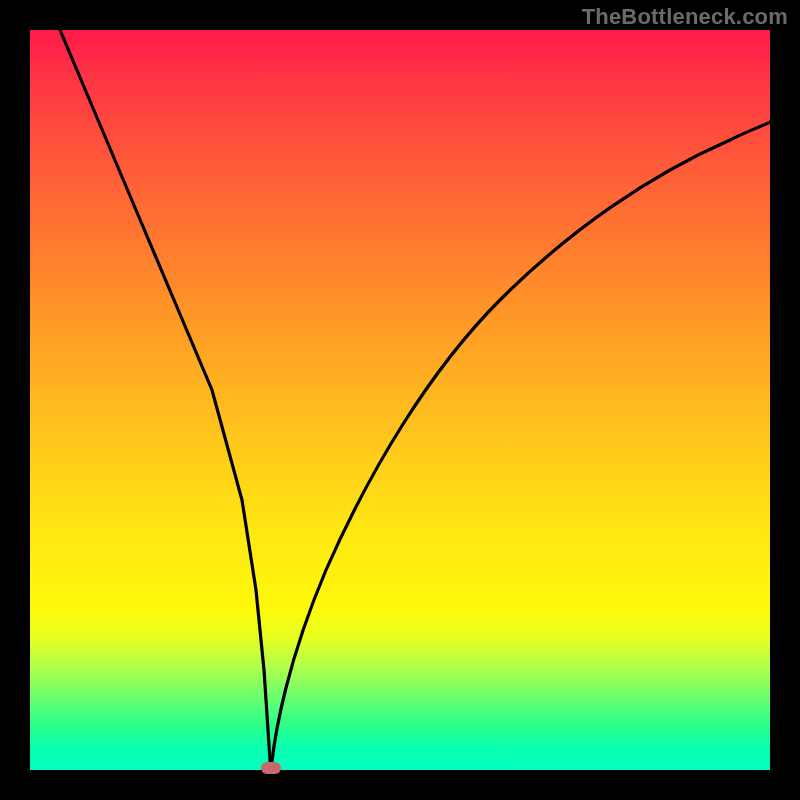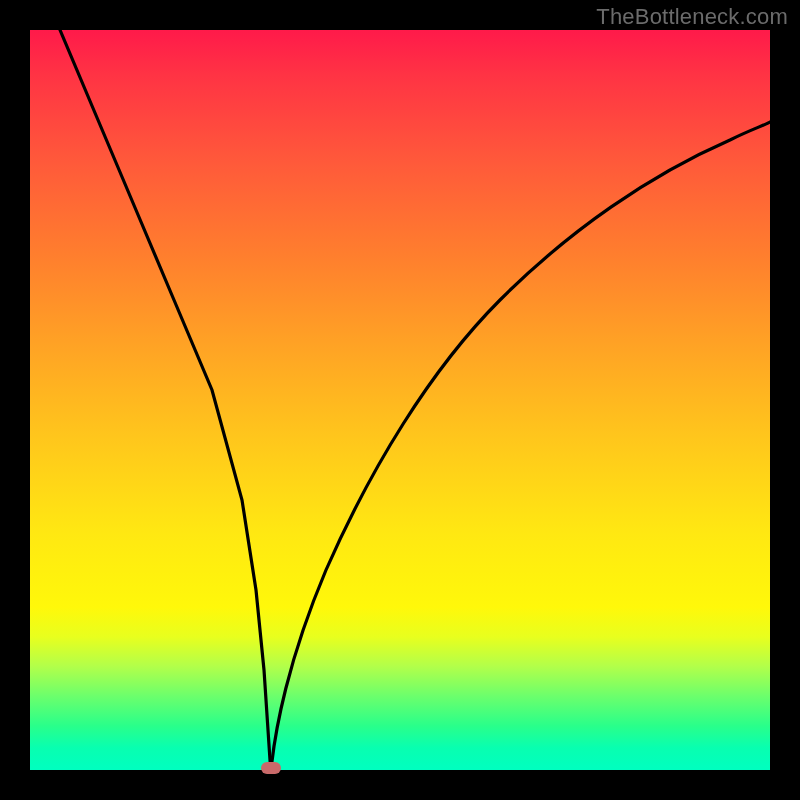--- a/index.html
+++ b/index.html
@@ -33,21 +33,21 @@
       #08ffb0 97%,
       #00ffc0 100%
     );
   }
   .watermark {
     position: absolute;
     top: 4px;
     right: 12px;
     color: #6b6b6b;
     font-size: 22px;
-    font-weight: 400;
+    font-weight: 700;
     letter-spacing: 0.2px;
     z-index: 5;
     margin-left: 16px;
   }
   svg.curve {
     position: absolute;
     left: 0;
     top: 0;
     width: 740px;
     height: 740px;

